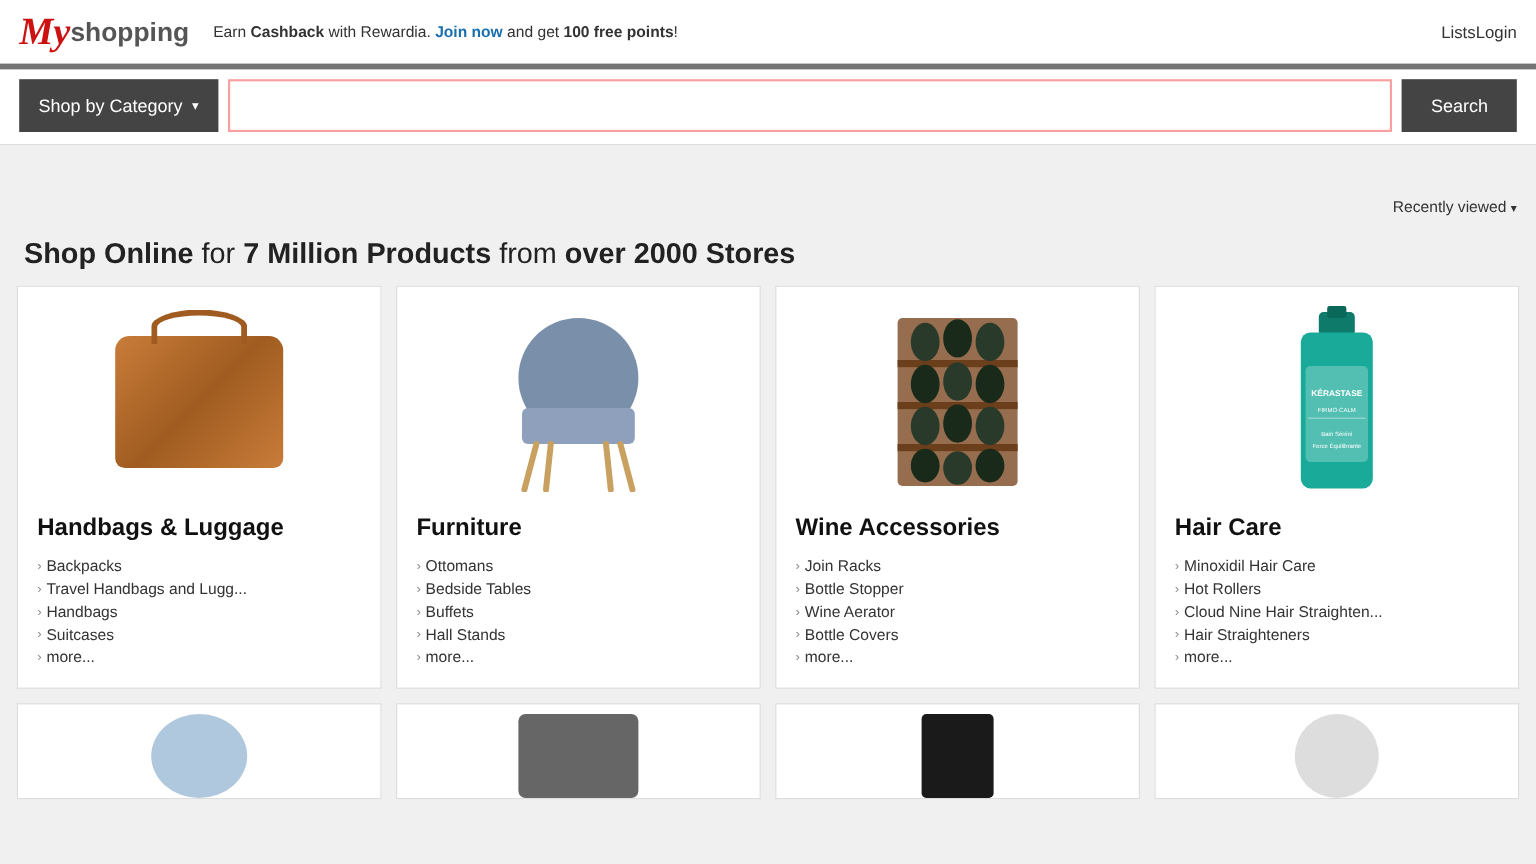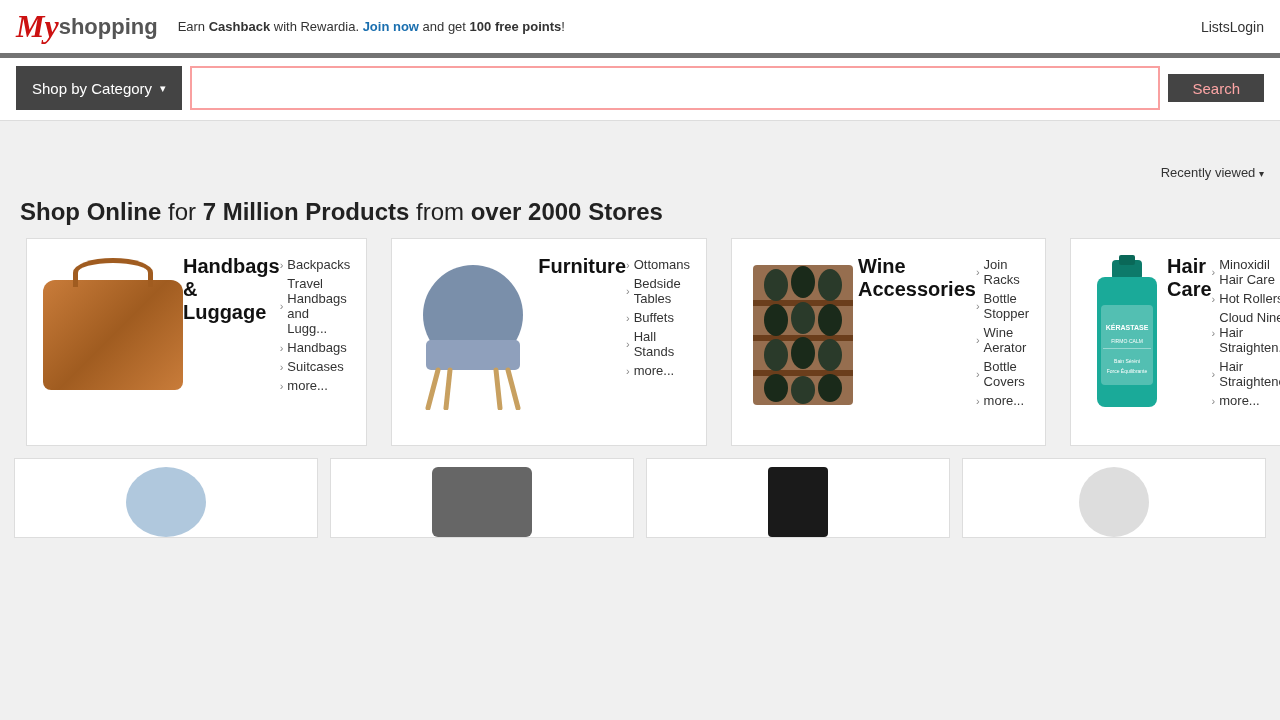--- a/index.html
+++ b/index.html
@@ -58,26 +58,26 @@
       border: none;
       outline: none;
       width: 100%;
       height: 100%;
       font-size: 15px;
       padding: 0 10px;
       color: #333;
     }
     .search-btn {
       background: #444;
-      color: #fca5a5;
+      color: #ffffff;
       border: none;
       padding: 0 24px;
       font-size: 15px;
       cursor: pointer;
-      height: 28px;
+      height: 44px;
       margin-left: 8px;
       white-space: nowrap;
     }
 
     
     .recently-row {
       background: #f0f0f0;
       text-align: right;
       padding: 0 16px;
       font-size: 13px;
@@ -107,22 +107,21 @@
       grid-template-columns: repeat(4, 1fr);
       gap: 12px;
       padding: 0 14px 12px;
       background: #f0f0f0;
     }
     .category-card {
       background: #fff;
       border: 1px solid #ddd;
       padding: 16px;
       display: flex;
-      flex-direction: row;
-      margin-left: 12px;
+      flex-direction: column;
     }
     .category-card .img-area {
       display: flex;
       justify-content: center;
       align-items: center;
       height: 160px;
       margin-bottom: 14px;
     }
     
     .img-handbag {

